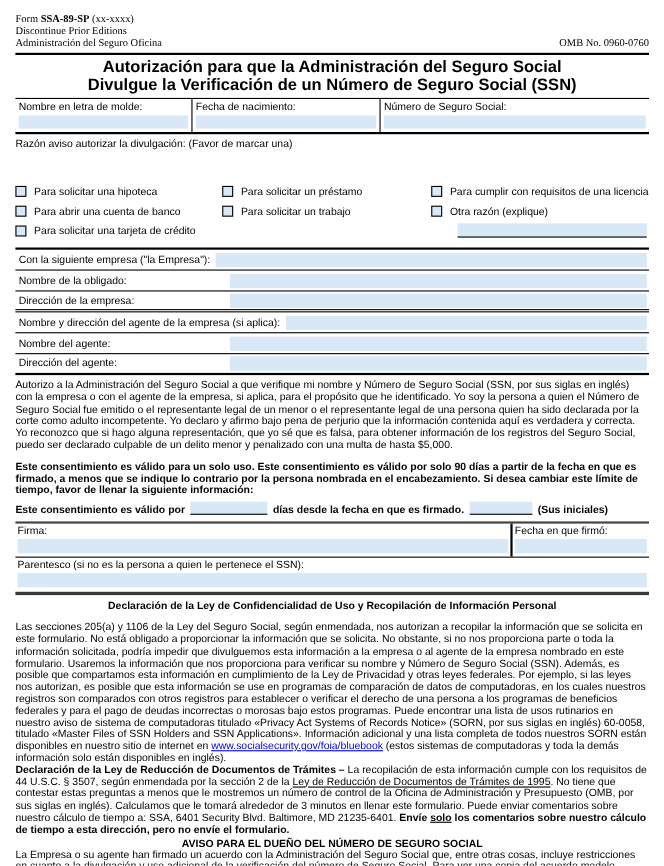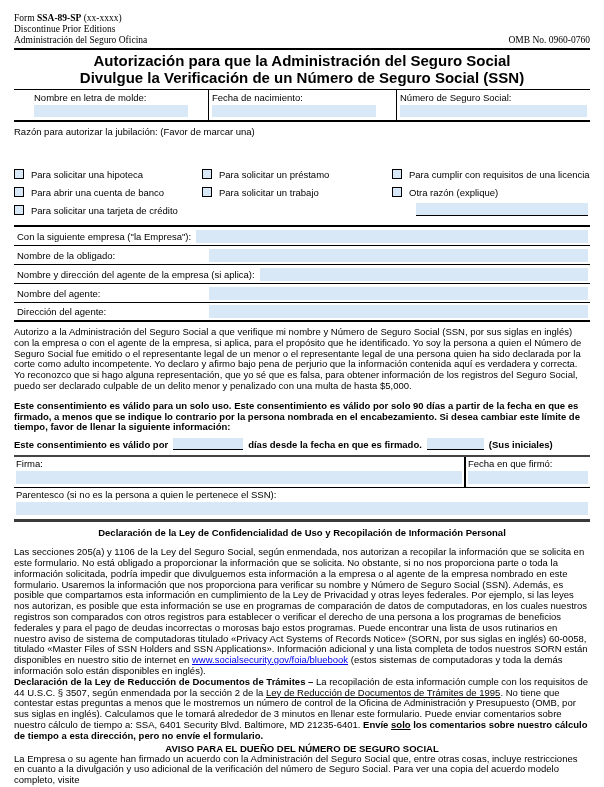--- a/index.html
+++ b/index.html
@@ -19,21 +19,21 @@
   .hdr { display:flex; justify-content:space-between; align-items:flex-end;font-family:Liberation Serif, serif; }
   .hdr-left p { line-height:11px; }
   .hdr-omb { line-height:11px; }
   .rule { border-top:2px solid #000; margin-top:2px; }
 
   
   .title { text-align:center; font-weight:bold; font-size:15px; line-height:17px; margin:2px 0 3px; white-space:nowrap; }
 
   
   .tbl3 { display:flex; border-top:1.5px solid #000; border-bottom:2px solid #000; }
-  .tbl3 .cell { padding:2px 3px 3px 3px;margin-left:17px; }
+  .tbl3 .cell { padding:2px 3px 3px 3px; }
   .tbl3 .c1 { width:160px; }
   .tbl3 .c2 { width:171px; border-left:1.5px solid #000; }
   .tbl3 .c3 { flex:1; border-left:1.5px solid #000; }
   .cell-label { line-height:11px; white-space:nowrap; }
   .fill { background:#d9e8f6; }
   .cell-input { height:12px; margin-top:2px; }
 
   
   .reason-head { margin-top:4px; line-height:11px; }
   .cols { display:flex; margin-top:5px; }
@@ -114,21 +114,21 @@
     <div class="cell c2">
       <div class="cell-label">Fecha de nacimiento:</div>
       <div class="cell-input fill"></div>
     </div>
     <div class="cell c3">
       <div class="cell-label">Número de Seguro Social:</div>
       <div class="cell-input fill"></div>
     </div>
   </div>
 
-  <div class="reason-head">Razón para autorizar la jubilación: (Favor de marcar una)</div>
+  <div class="reason-head">Razón aviso autorizar la divulgación: (Favor de marcar una)</div>
   <div class="cols">
     <div class="col col-1">
       <div class="cbrow">
         <span class="cb"></span>
         <span class="cblbl">Para solicitar una hipoteca</span>
       </div>
       <div class="cbrow">
         <span class="cb"></span>
         <span class="cblbl">Para abrir una cuenta de banco</span>
       </div>
@@ -160,20 +160,24 @@
     </div>
   </div>
 
   <div class="company">
     <div class="frow bb1">
       <span class="flabel">Con la siguiente empresa ("la Empresa"):</span>
       <span class="finput"></span>
     </div>
     <div class="frow bb1">
       <span class="flabel fixed">Nombre de la obligado:</span>
+      <span class="finput"></span>
+    </div>
+    <div class="frow bb2">
+      <span class="flabel fixed">Dirección de la empresa:</span>
       <span class="finput"></span>
     </div>
     <div class="frow bb1">
       <span class="flabel">Nombre y dirección del agente de la empresa (si aplica):</span>
       <span class="finput"></span>
     </div>
     <div class="frow bb1">
       <span class="flabel fixed">Nombre del agente:</span>
       <span class="finput"></span>
     </div>

